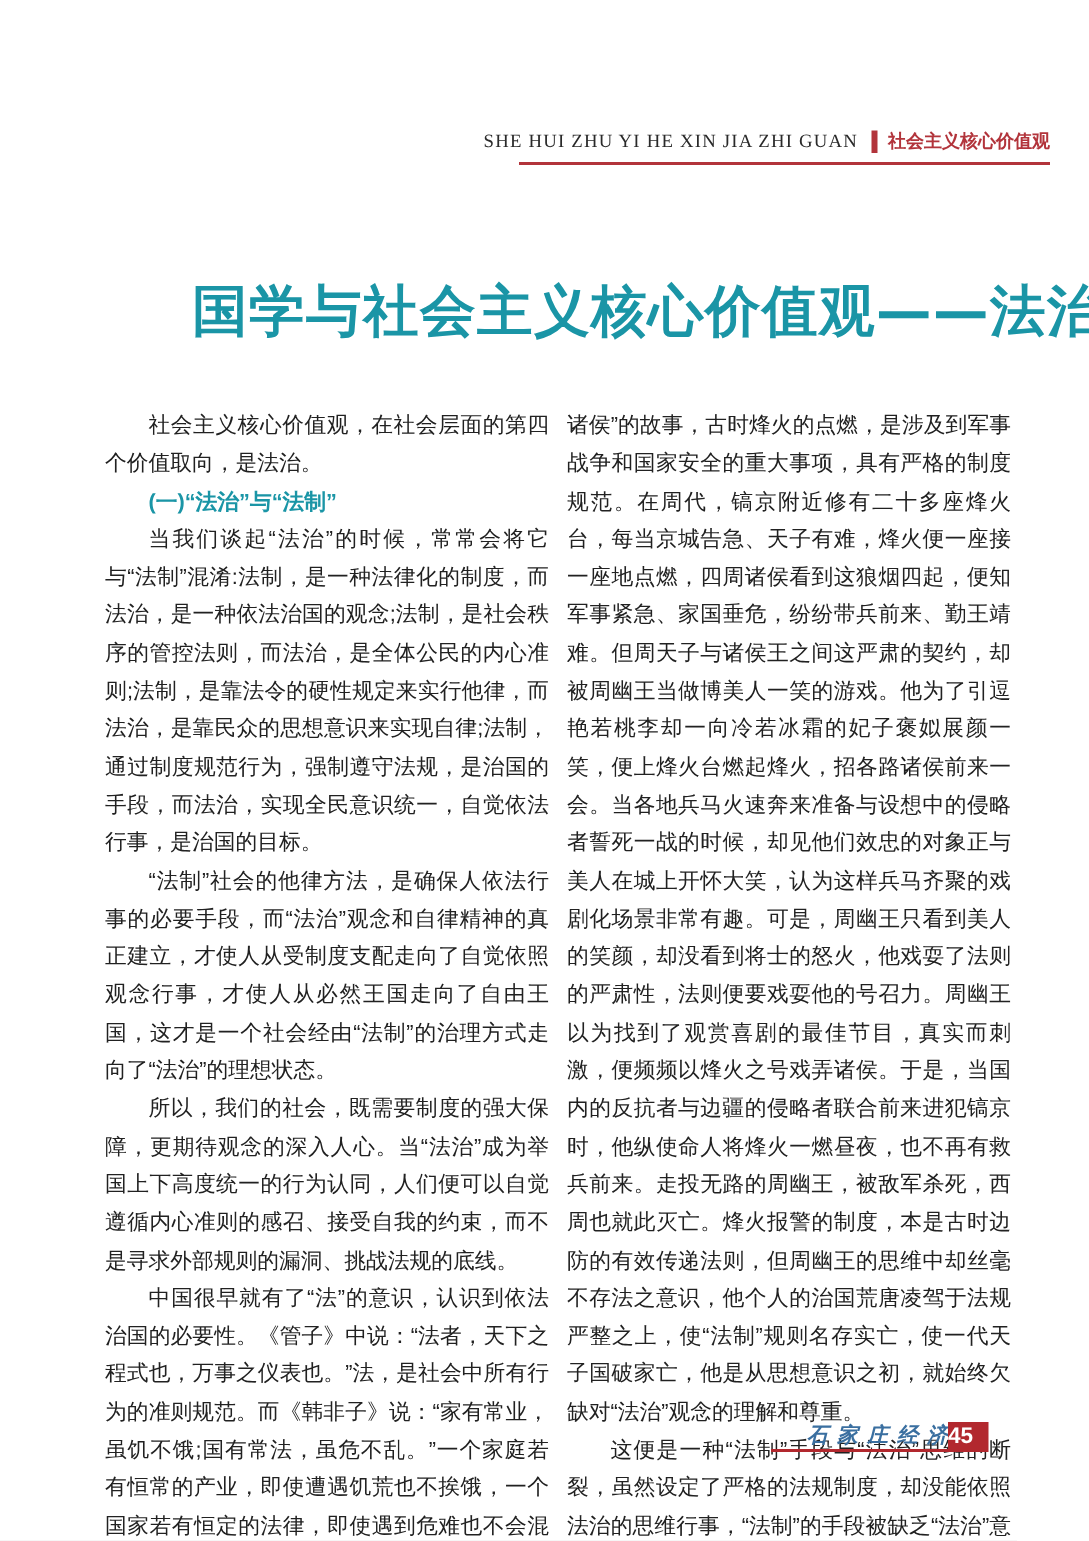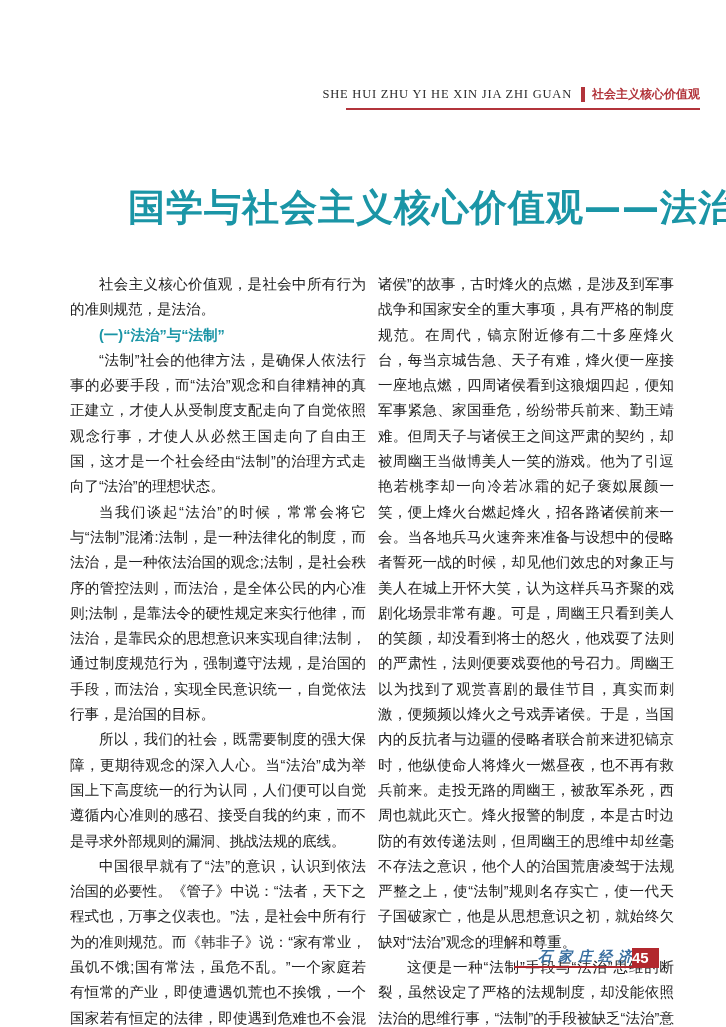--- a/index.html
+++ b/index.html
@@ -131,24 +131,24 @@
   <div class="header-text">
     <span class="header-latin">SHE HUI ZHU YI HE XIN JIA ZHI GUAN</span>
     <span class="header-divider"></span>
     <span class="header-chinese">社会主义核心价值观</span>
   </div>
   <div class="header-rule"></div>
 
   <h1 class="title">国学与社会主义核心价值观——法治</h1>
 
   <div class="col col-left">
-      <p class="para indent">社会主义核心价值观，是社会中所有行为的准则规范，是法治。</p>
+      <p class="para indent">社会主义核心价值观，在社会层面的第四个价值取向，是法治。</p>
       <p class="para indent subhead">(一)“法治”与“法制”</p>
+      <p class="para indent">当我们谈起“法治”的时候，常常会将它与“法制”混淆:法制，是一种法律化的制度，而法治，是一种依法治国的观念;法制，是社会秩序的管控法则，而法治，是全体公民的内心准则;法制，是靠法令的硬性规定来实行他律，而法治，是靠民众的思想意识来实现自律;法制，通过制度规范行为，强制遵守法规，是治国的手段，而法治，实现全民意识统一，自觉依法行事，是治国的目标。</p>
       <p class="para indent">“法制”社会的他律方法，是确保人依法行事的必要手段，而“法治”观念和自律精神的真正建立，才使人从受制度支配走向了自觉依照观念行事，才使人从必然王国走向了自由王国，这才是一个社会经由“法制”的治理方式走向了“法治”的理想状态。</p>
-      <p class="para indent">当我们谈起“法治”的时候，常常会将它与“法制”混淆:法制，是一种法律化的制度，而法治，是一种依法治国的观念;法制，是社会秩序的管控法则，而法治，是全体公民的内心准则;法制，是靠法令的硬性规定来实行他律，而法治，是靠民众的思想意识来实现自律;法制，通过制度规范行为，强制遵守法规，是治国的手段，而法治，实现全民意识统一，自觉依法行事，是治国的目标。</p>
       <p class="para indent">所以，我们的社会，既需要制度的强大保障，更期待观念的深入人心。当“法治”成为举国上下高度统一的行为认同，人们便可以自觉遵循内心准则的感召、接受自我的约束，而不是寻求外部规则的漏洞、挑战法规的底线。</p>
       <p class="para indent">中国很早就有了“法”的意识，认识到依法治国的必要性。《管子》中说：“法者，天下之程式也，万事之仪表也。”法，是社会中所有行为的准则规范。而《韩非子》说：“家有常业，虽饥不饿;国有常法，虽危不乱。”一个家庭若有恒常的产业，即使遭遇饥荒也不挨饿，一个国家若有恒定的法律，即使遇到危难也不会混乱。法，是规范社会的法尺、是稳固事态的准绳，这就是古人对法治的重要认识。</p>
     </div>
   <div class="col col-right">
       <p class="para">诸侯”的故事，古时烽火的点燃，是涉及到军事战争和国家安全的重大事项，具有严格的制度规范。在周代，镐京附近修有二十多座烽火台，每当京城告急、天子有难，烽火便一座接一座地点燃，四周诸侯看到这狼烟四起，便知军事紧急、家国垂危，纷纷带兵前来、勤王靖难。但周天子与诸侯王之间这严肃的契约，却被周幽王当做博美人一笑的游戏。他为了引逗艳若桃李却一向冷若冰霜的妃子褒姒展颜一笑，便上烽火台燃起烽火，招各路诸侯前来一会。当各地兵马火速奔来准备与设想中的侵略者誓死一战的时候，却见他们效忠的对象正与美人在城上开怀大笑，认为这样兵马齐聚的戏剧化场景非常有趣。可是，周幽王只看到美人的笑颜，却没看到将士的怒火，他戏耍了法则的严肃性，法则便要戏耍他的号召力。周幽王以为找到了观赏喜剧的最佳节目，真实而刺激，便频频以烽火之号戏弄诸侯。于是，当国内的反抗者与边疆的侵略者联合前来进犯镐京时，他纵使命人将烽火一燃昼夜，也不再有救兵前来。走投无路的周幽王，被敌军杀死，西周也就此灭亡。烽火报警的制度，本是古时边防的有效传递法则，但周幽王的思维中却丝毫不存法之意识，他个人的治国荒唐凌驾于法规严整之上，使“法制”规则名存实亡，使一代天子国破家亡，他是从思想意识之初，就始终欠缺对“法治”观念的理解和尊重。</p>
       <p class="para indent">这便是一种“法制”手段与“法治”思维的断裂，虽然设定了严格的法规制度，却没能依照法治的思维行事，“法制”的手段被缺乏“法治”意识的头脑所抛弃。因此，既要用“法制”的准则，来确保“法治”的理念，更要靠“法治”的思维，来指挥“法制”的执行。</p>
     </div>
 
   <div class="footer-rule"></div>
   <div class="journal-name">石家庄经济</div>

